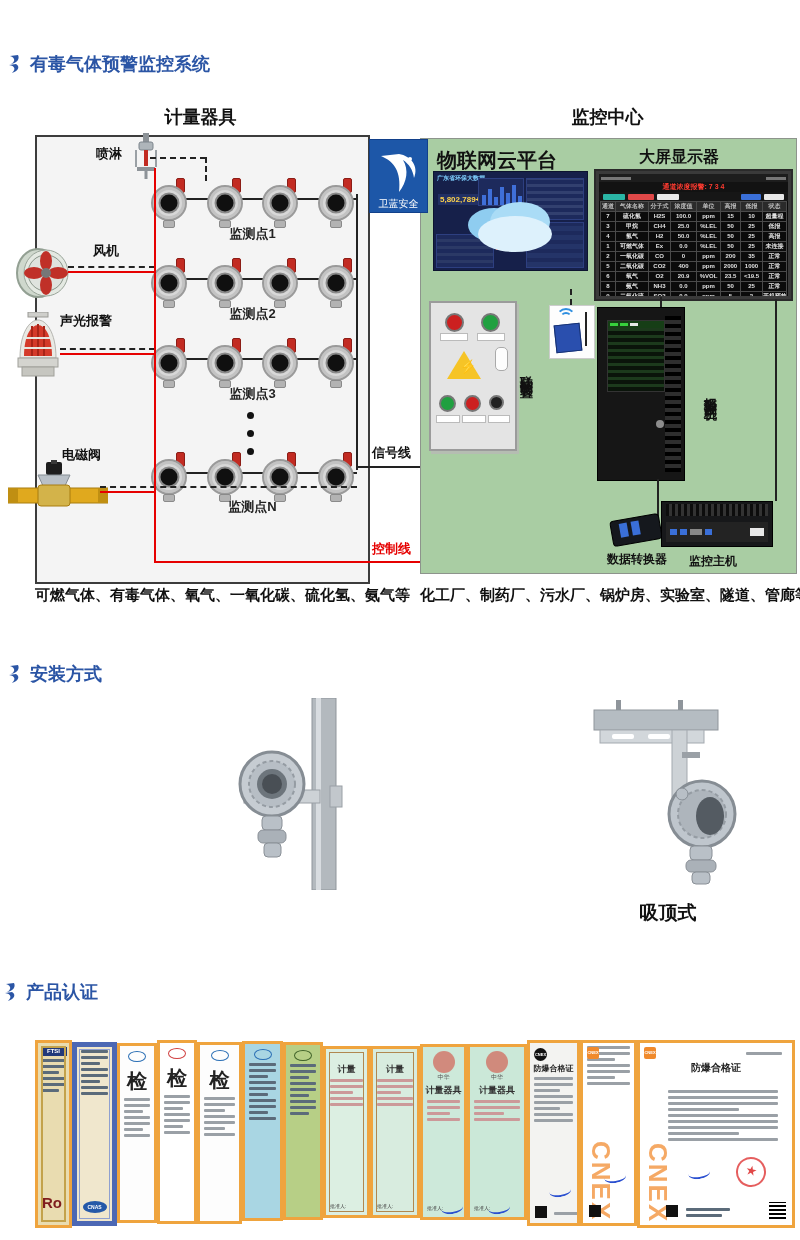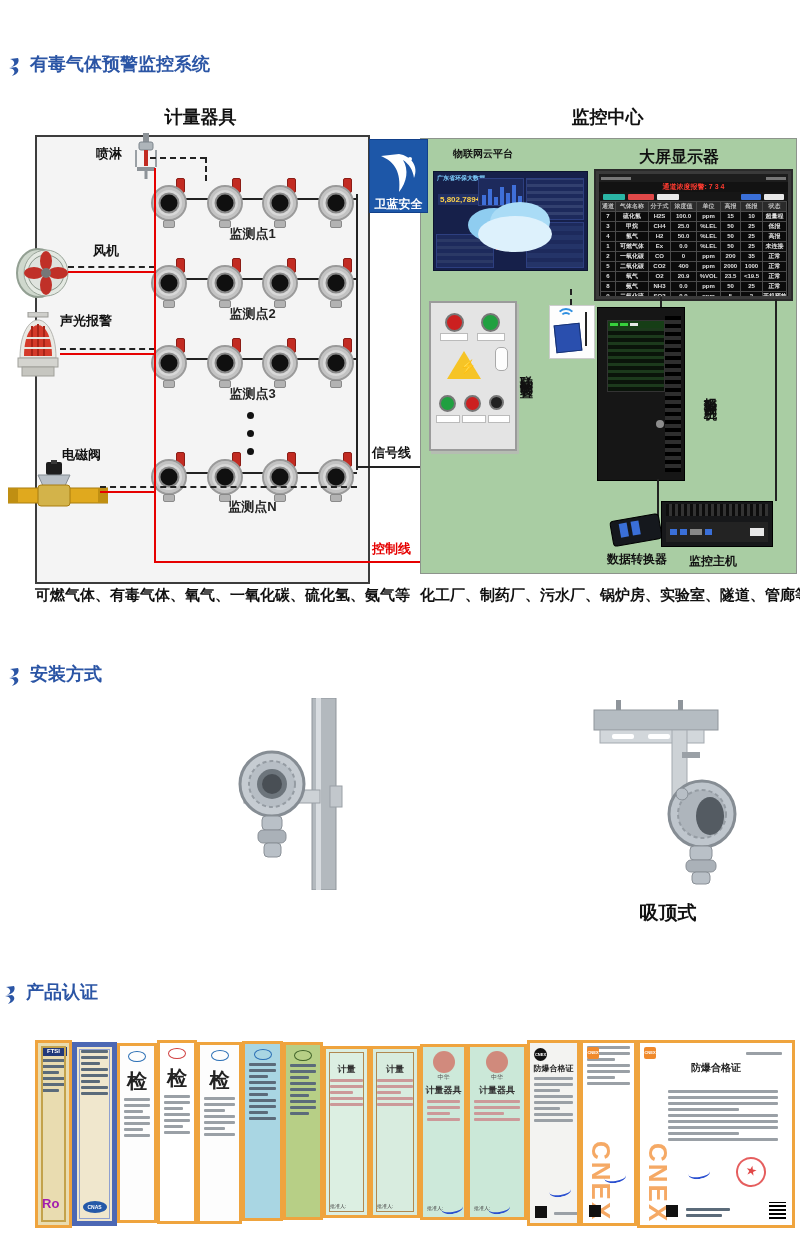--- a/index.html
+++ b/index.html
@@ -1,19 +1,19 @@
 <!DOCTYPE html>
 <html><head>
 <meta charset="utf-8">
 <style>
   html,body{margin:0;padding:0;background:#fff}
   .page{position:relative;width:800px;height:1240px;background:#fff;font-family:"Liberation Sans",sans-serif;overflow:hidden}
   .abs{position:absolute}
   
-  .sec-h{position:absolute;display:flex;align-items:flex-end;gap:7px;color:#2b55a5;font-size:18px;font-weight:bold}
+  .sec-h{position:absolute;display:flex;align-items:center;gap:7px;color:#2b55a5;font-size:18px;font-weight:bold}
   .sec-ico{width:15px;height:18px;flex:0 0 auto}
   
   .dia-title{position:absolute;font-size:18px;font-weight:bold;color:#111;text-align:center}
   .lbl{position:absolute;font-size:13px;font-weight:bold;color:#111;white-space:nowrap}
   .lbl-red{color:#e60000}
   .vlbl{position:absolute;writing-mode:vertical-rl;text-orientation:upright;font-size:13px;font-weight:bold;color:#111;letter-spacing:2px}
   .caption{position:absolute;font-size:15px;font-weight:bold;color:#111;text-align:center;white-space:nowrap}
   
   .panel-site{position:absolute;left:35px;top:135px;width:331px;height:445px;background:#f4f4f4;border:2px solid #3c3c3c}
   .panel-center{position:absolute;left:420px;top:138px;width:375px;height:434px;background:#a9cda3;border:1px solid #8d948c}
@@ -73,32 +73,32 @@
   
   .conv{position:absolute;left:190px;top:378px;width:48px;height:24px;background:#15181d;border-radius:4px;transform:rotate(-10deg);border:1px solid #000}
   .conv i{position:absolute;top:3px;width:8px;height:14px;background:#3a6fd8}
   .pc{position:absolute;left:240px;top:362px;width:110px;height:44px;background:#17181a;border:1px solid #000}
   .pc-fins{position:absolute;left:4px;top:2px;right:4px;height:12px;background:repeating-linear-gradient(90deg,#0c0c0c 0 3px,#333 3px 6px)}
   .pc-face{position:absolute;left:4px;bottom:4px;right:4px;height:20px;background:#232323;display:flex;align-items:center;gap:3px;padding:0 4px}
   .pc-face i{display:block;width:7px;height:6px;background:#3a6fd8}
   .pc-face b{display:block;width:14px;height:8px;background:#e8e8e8;margin-left:auto}
   
   .wl-logo{position:absolute;left:-52px;top:0;width:57px;height:72px;background:#1d57a8;border:1px solid #12408a;display:flex;flex-direction:column;align-items:center;justify-content:flex-end}
-  .wl-txt{color:#fff;font-size:12px;font-weight:bold;line-height:16px;white-space:nowrap}
+  .wl-txt{color:#fff;font-size:10px;font-weight:normal;line-height:16px;white-space:nowrap}
   
   .inst{position:absolute;width:180px;text-align:center}
   .inst-lbl{font-size:19px;font-weight:bold;color:#111;margin-top:6px}
   
   .certs{position:absolute;left:0;top:1040px;width:800px;height:200px}
   .cert-card{position:absolute;border:3px solid #efa43e;box-sizing:border-box;overflow:hidden}
   .tl{height:3px;background:#9aa0a6;margin:3px 4px 0 4px;border-radius:1px}
   .tl.d{background:#5b6b7a}.tl.r{background:#c99}
   .cert-chip{margin:4px auto 0 auto;width:26px;background:#223a7a;color:#fff;font-size:6px;text-align:center;line-height:9px;font-weight:bold}
   .big-char{font-size:20px;font-weight:bold;color:#222;text-align:center;margin-top:6px}
-  .big-ro{position:absolute;left:4px;bottom:14px;font-size:13px;font-weight:bold;color:#a21caf}
+  .big-ro{position:absolute;left:4px;bottom:14px;font-size:15px;font-weight:bold;color:#7f1d1d}
   .mini-oval{margin:5px auto 0 auto;width:16px;height:9px;border-radius:50%;border:1px solid #2a6fb5}
   .mini-oval.red{border-color:#d04040}
   .cnas-oval{position:absolute;left:50%;transform:translateX(-50%);bottom:8px;width:24px;height:12px;border-radius:50%;background:#2559a8;color:#fff;font-size:5px;text-align:center;line-height:12px;font-weight:bold}
   .jl-title{font-size:9px;font-weight:bold;color:#333;text-align:center;margin-top:14px}
   .jl-sub{font-size:6px;color:#555;text-align:center;margin-top:10px}
   .jl-foot{position:absolute;left:4px;bottom:6px;font-size:5px;color:#444}
   .seal-blur{position:absolute;left:50%;transform:translateX(-50%);top:4px;width:22px;height:22px;border-radius:50%;background:rgba(214,60,50,.55)}
   .cnex-dot{position:absolute;left:4px;top:5px;width:13px;height:13px;border-radius:50%;background:#111;color:#fff;font-size:4px;text-align:center;line-height:13px;font-weight:bold}
   .cw-title{font-size:8px;font-weight:bold;color:#222;text-align:center;margin-top:6px}
   .wm{position:absolute;left:2px;bottom:2px;writing-mode:vertical-rl;text-orientation:mixed;font-size:26px;font-weight:bold;color:rgba(243,148,62,.8);letter-spacing:2px}
@@ -327,21 +327,21 @@
   <div class="panel-center">
 
     <div class="wl-logo">
       <svg width="44" height="44" viewBox="0 0 44 44">
         <path d="M4 4 C18 10 24 20 22 40 C30 30 32 18 26 8 C32 12 36 18 37 26 C42 14 34 4 22 2 Z" fill="#fff"></path>
         <circle cx="33" cy="7" r="2" fill="#fff"></circle>
       </svg>
       <div class="wl-txt">卫蓝安全</div>
     </div>
 
-    <div class="lbl" style="left:32px;top:8px;font-size:10px">物联网云平台</div>
+    <div class="lbl" style="left:16px;top:8px;font-size:20px">物联网云平台</div>
     <div class="cloud-scr">
       <div class="cs-title">广东省环保大数据</div>
       <div class="cs-num">5,802,789+</div>
       <div class="cs-panel" style="left:44px;top:6px;width:44px;height:26px">
         <div class="cs-bar" style="left:3px;height:10px"></div>
           <div class="cs-bar" style="left:9px;height:16px"></div>
           <div class="cs-bar" style="left:15px;height:8px"></div>
           <div class="cs-bar" style="left:21px;height:18px"></div>
           <div class="cs-bar" style="left:27px;height:12px"></div>
           <div class="cs-bar" style="left:33px;height:20px"></div>

